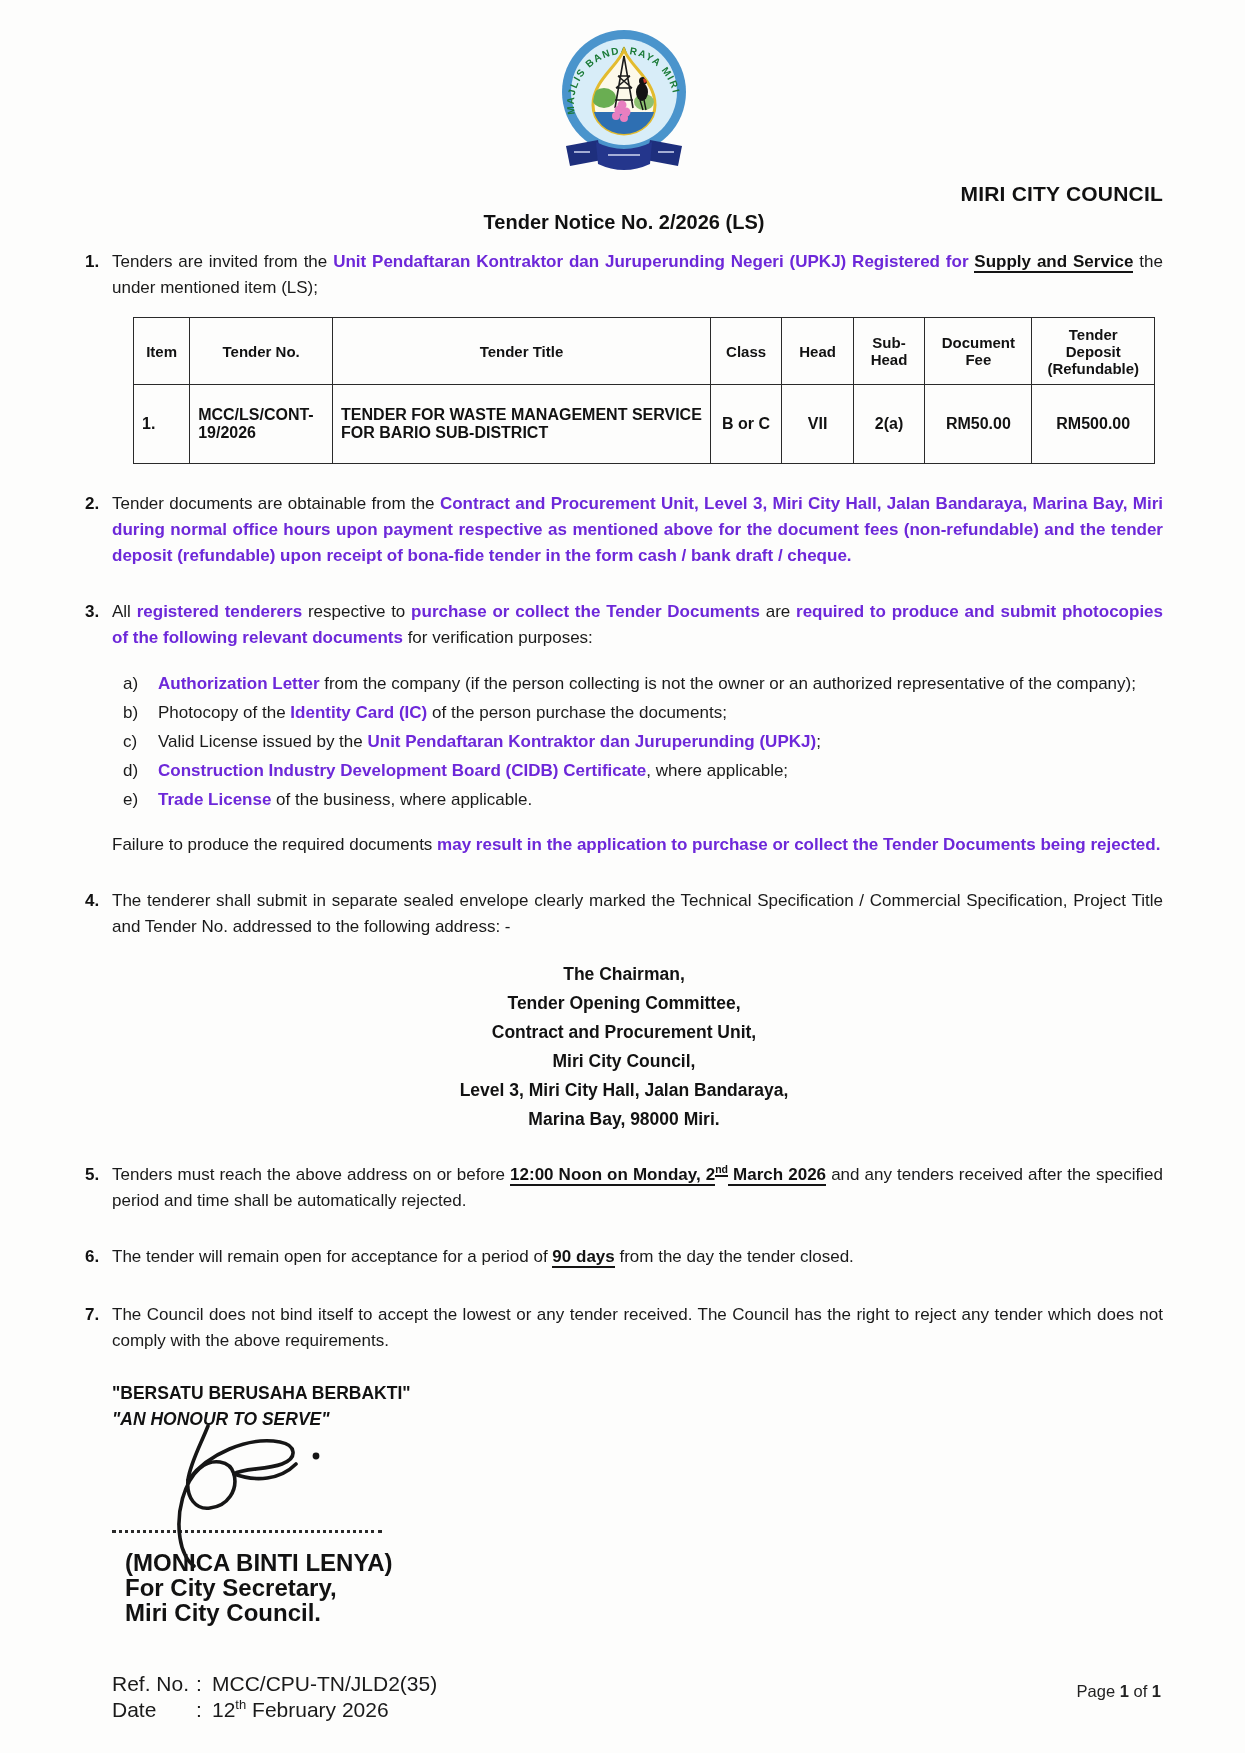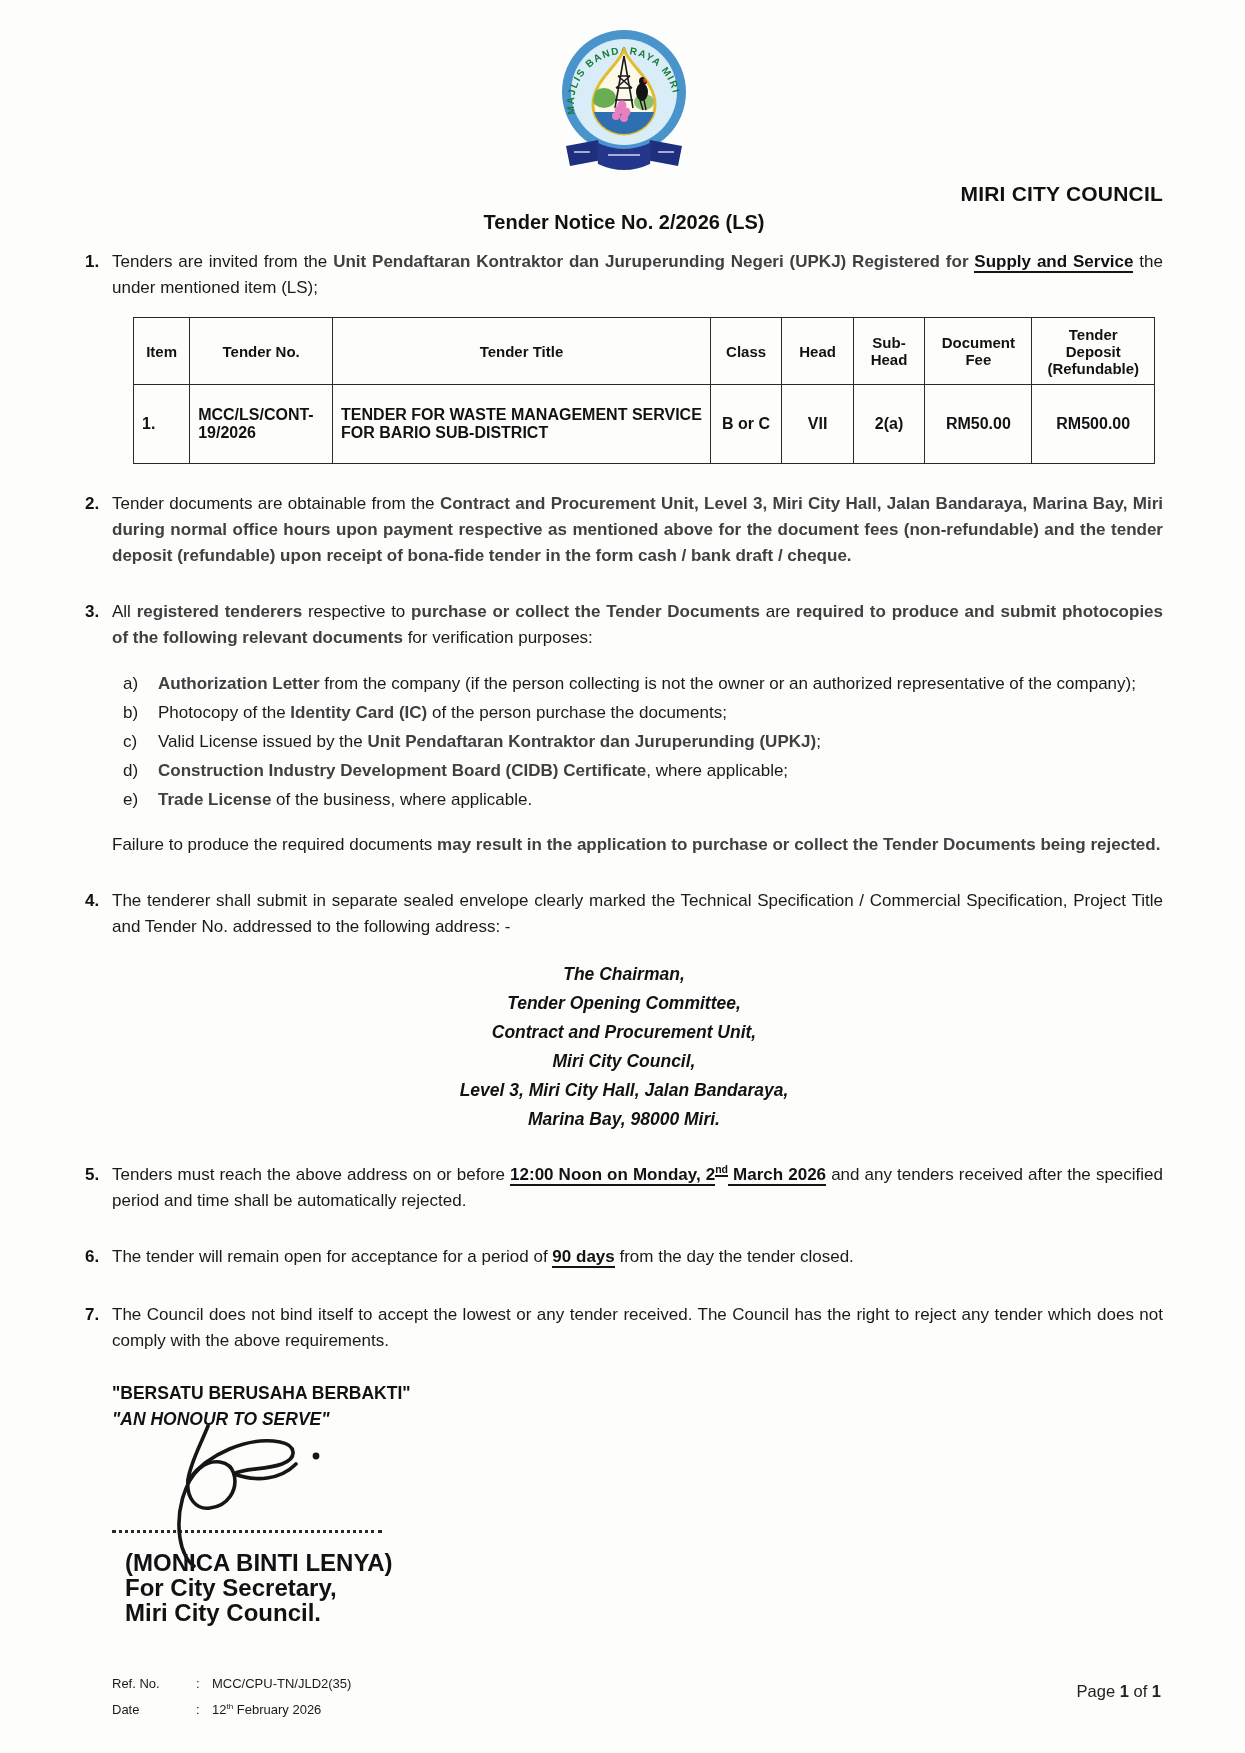--- a/index.html
+++ b/index.html
@@ -9,21 +9,21 @@
     font-family:"Liberation Sans","DejaVu Sans",sans-serif;
     color:#1a1a1a;
     overflow:hidden;
   }
   .page{
     position:relative;
     width:1245px;height:1753px;
     padding:26px 82px 0 85px;
     box-sizing:border-box;
   }
-  b,.b{font-weight:700;color:#404040;}
+  b,.b{font-weight:700;color:#6d28d9;}
   .bu{font-weight:700;color:#121212;border-bottom:2.5px solid #151515;}
   .it{font-style:italic;}
   sup,.sup{font-size:62%;vertical-align:super;line-height:0;}
 
   
   .logo-wrap{text-align:center;}
   .logo-wrap svg{display:inline-block;}
   .org-title{text-align:right;font-size:21px;font-weight:700;color:#111;margin-top:2px;letter-spacing:.2px;}
   .notice-title{text-align:center;font-size:20px;font-weight:700;color:#111;margin-top:5px;}
 
@@ -43,31 +43,31 @@
   td.l{text-align:left;}
   td.j{text-align:justify;}
 
   
   .sublist{margin:20px 0 0 38px;}
   .subitem{display:flex;font-size:17px;line-height:26px;margin-top:3px;}
   .subitem .let{flex:0 0 35px;}
   .subitem .body{flex:1;text-align:justify;}
 
   
-  .address{margin-top:20px;text-align:center;font-size:17.5px;line-height:29px;font-weight:700;color:#121212;font-style:italic;}
+  .address{margin-top:20px;text-align:center;font-size:17.5px;line-height:29px;font-weight:700;color:#121212;}
 
   
   .motto{margin:26px 0 0 27px;font-size:17.5px;line-height:26px;font-weight:700;color:#121212;}
   .sig-zone{position:relative;margin:2px 0 0 27px;height:116px;}
   .sig-zone svg{position:absolute;left:18px;top:-14px;z-index:2;}
   .dotline{position:absolute;left:0;top:96px;width:270px;border-bottom:3px dotted #2a2a2a;}
   .sig-name{margin:0 0 0 40px;font-size:24px;line-height:25px;font-weight:700;color:#121212;}
 
   
-  .refblock{margin:46px 0 0 27px;font-size:13px;line-height:26px;}
+  .refblock{margin:46px 0 0 27px;font-size:21px;line-height:26px;}
   .refrow{display:flex;}
   .refrow .lab{flex:0 0 84px;}
   .refrow .col{flex:0 0 16px;}
 
   .page-footer{position:absolute;right:84px;top:1682px;font-size:16.5px;color:#222;}
   .page-footer .n{font-weight:700;}
 </style>
 </head>
 <body>
 

